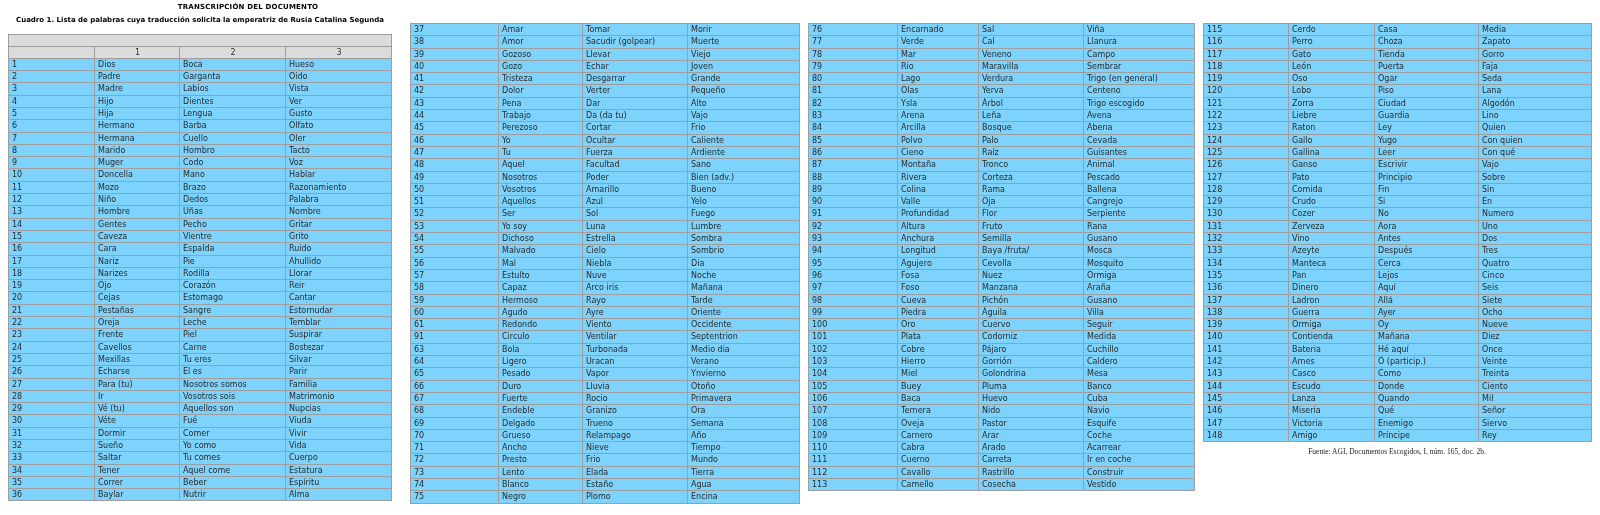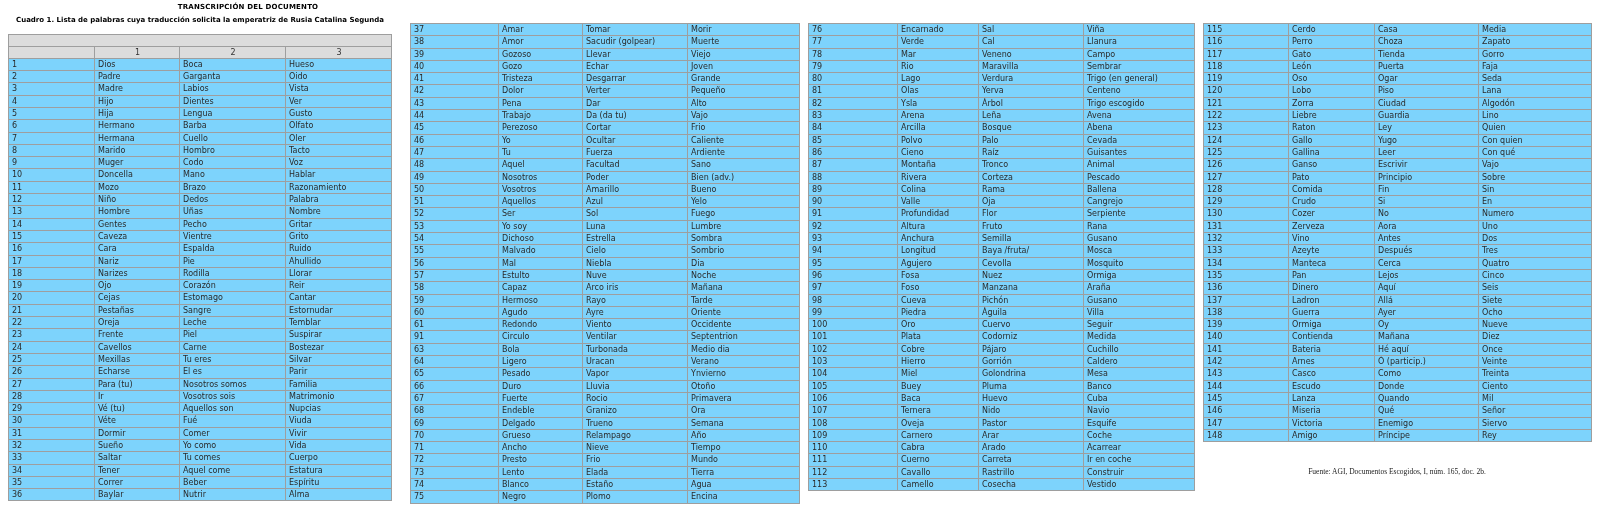--- a/index.html
+++ b/index.html
@@ -12,21 +12,21 @@
   table.wtable{position:absolute;border-collapse:collapse;table-layout:fixed;background:#7dd3fc;}
   table.wtable td{border:1px solid #9e9e9e;font-size:8px;line-height:11.3px;height:11.3px;
                   color:#2a2a2a;padding:0 2px 0 3px;white-space:nowrap;overflow:hidden;
                   font-family:"DejaVu Sans","Liberation Sans",sans-serif;}
   table.wtable td.band{background:#dcdcdc;height:10.5px;}
   table.wtable td.hcell{background:#dcdcdc;text-align:center;height:10.5px;color:#333;}
   .t1{left:8px;top:34px;width:383px;}
   .t2{left:410px;top:23px;width:389px;}
   .t3{left:808px;top:23px;width:386px;padding-left:36px;}
   .t4{left:1203px;top:23px;width:388px;}
-  .source{position:absolute;top:467px;left:1203px;width:388px;text-align:center;
+  .source{position:absolute;top:447px;left:1203px;width:388px;text-align:center;
           font-family:"Liberation Serif","DejaVu Serif",serif;font-size:7.5px;color:#222;}
 </style>
 </head>
 <body>
 
 <div class="page">
   <div class="title">TRANSCRIPCIÓN DEL DOCUMENTO</div>
   <div class="subtitle">Cuadro 1. Lista de palabras cuya traducción solicita la emperatriz de Rusia Catalina Segunda</div>
 
   <table class="wtable t1">

